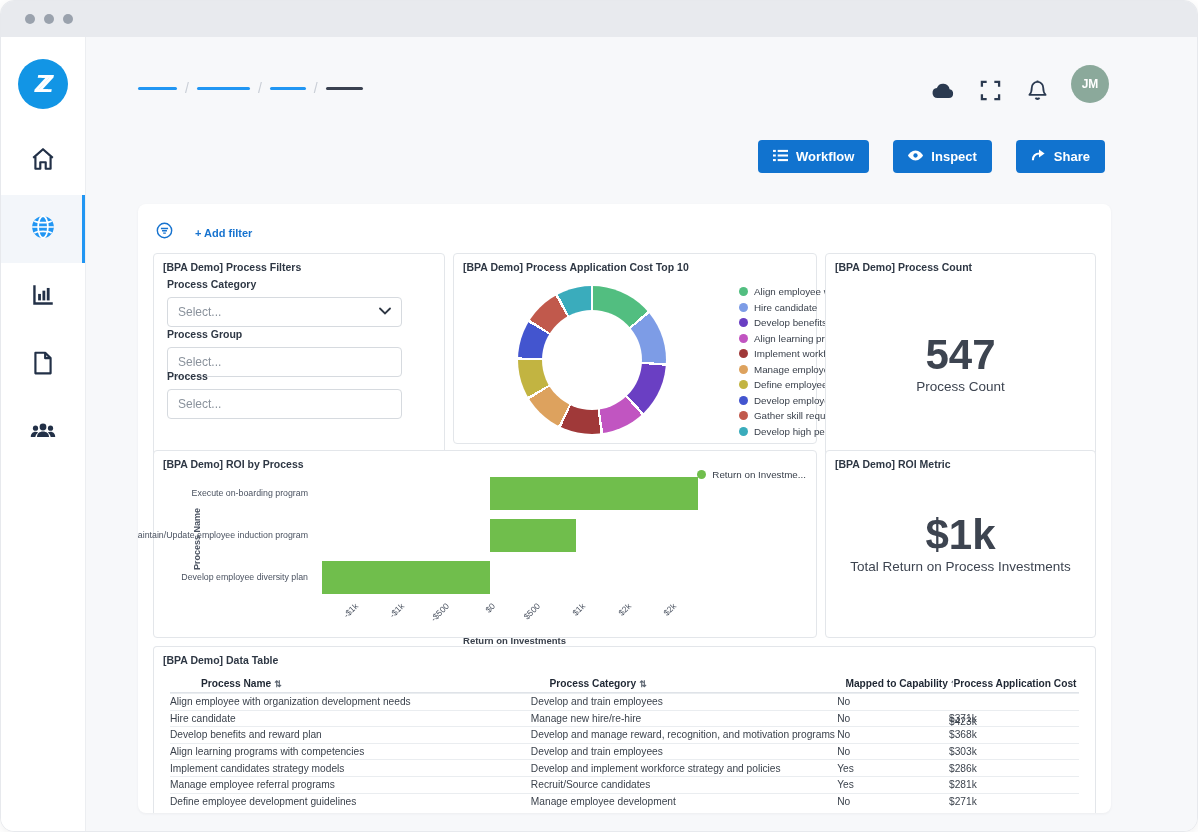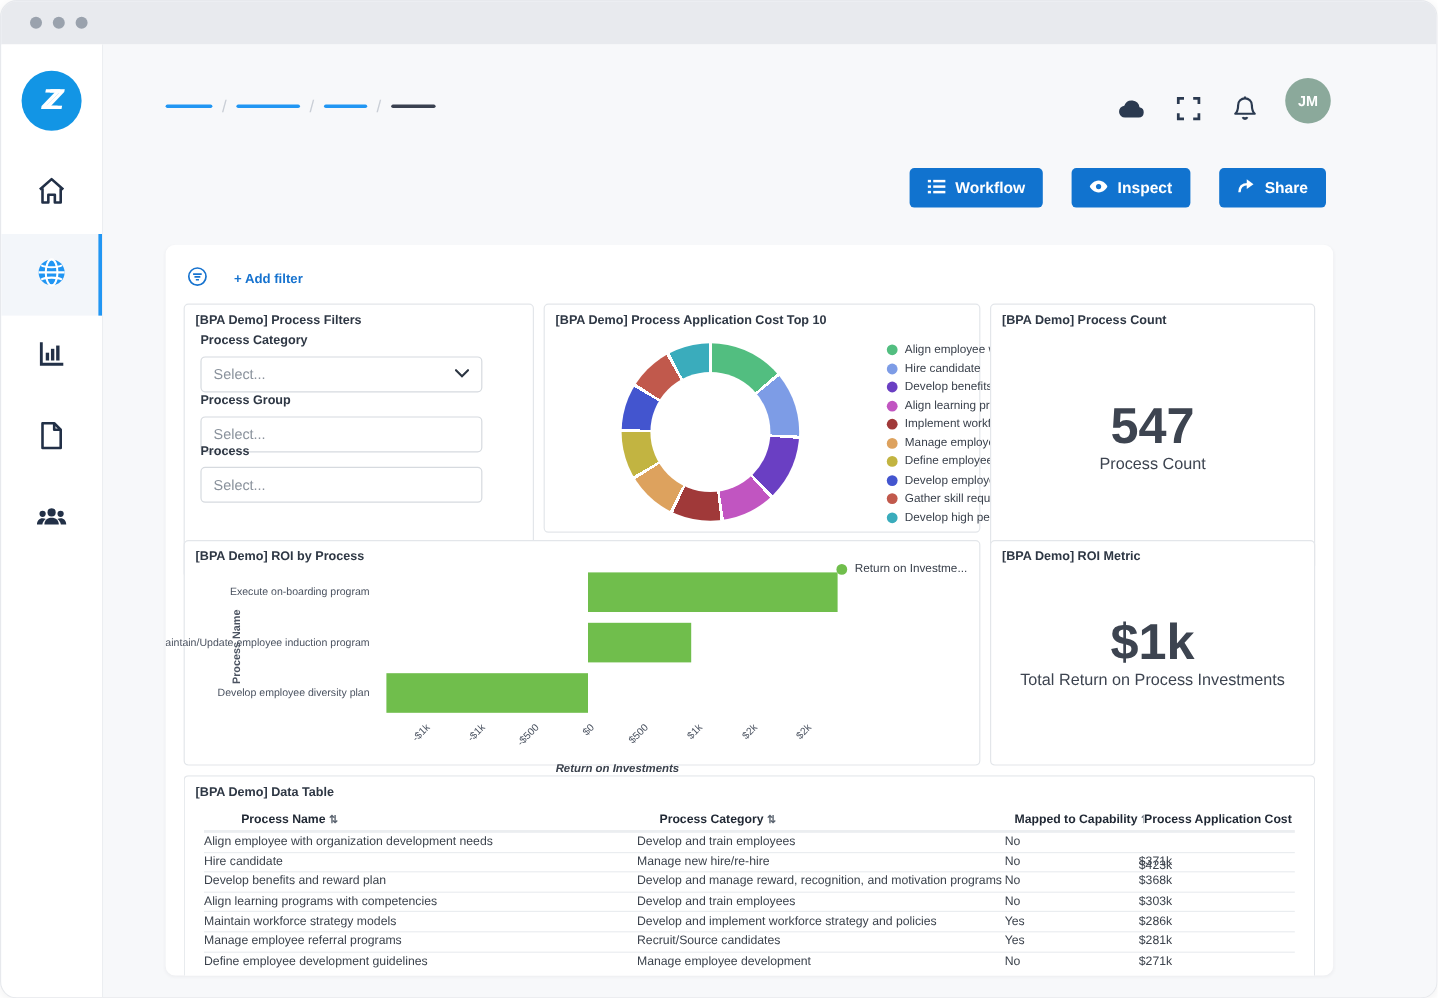--- a/index.html
+++ b/index.html
@@ -66,21 +66,21 @@
   
   .roi-legend { position:absolute; right:10px; top:18px; display:flex; align-items:center; gap:6px; cursor:pointer; }
   .roi-plot { position:absolute; left:163px; top:21px; width:395px; height:125px; }
   .roi-bar { position:absolute; height:33px; }
   .roi-cat { position:absolute; right:508px; width:220px; text-align:right; font-size:8.8px; color:#4a5260; }
   .roi-ylab { position:absolute; left:3px; top:83px; transform:rotate(-90deg); transform-origin:center;
               font-size:9px; font-weight:bold; color:#4a5260; white-space:nowrap; width:80px; text-align:center; }
   .roi-ticks { position:absolute; left:163px; top:148px; width:395px; height:34px; }
   .roi-tick { position:absolute; top:2px; font-size:8.5px; color:#4a5260; white-space:nowrap;
               transform:translateX(-100%) rotate(-45deg); transform-origin:100% 0; }
-  .roi-xlab { position:absolute; left:163px; width:395px; top:184px; text-align:center; font-size:9.5px; font-weight:bold; color:#3a414c;font-style:italic; }
+  .roi-xlab { position:absolute; left:163px; width:395px; top:184px; text-align:center; font-size:9.5px; font-weight:bold; color:#3a414c; }
   
   .tbl { position:absolute; left:16px; right:16px; top:28px; }
   .t-row { display:flex; height:16.6px; align-items:center; border-top:1px solid #eaedf0; }
   .t-row.head { height:18px; border-top:none; border-bottom:1px solid #dfe3e8;padding-left:31px; }
   .t-cell { font-size:10.2px; color:#3c434d; overflow:hidden; white-space:nowrap; padding-right:8px; }
   .t-row.head .t-cell { font-weight:bold; color:#1f2733; cursor:pointer; }
   .sort { color:#5b6470; font-size:9px; margin-left:3px; }
 </style>
 </head>
 <body>
@@ -384,21 +384,21 @@
                 <div class="t-cell" style="width: 12.3%;">No</div>
                 <div class="t-cell" style="width: 14.3%;">$368k</div>
               </div>
               <div class="t-row">
                 <div class="t-cell" style="width: 39.7%;">Align learning programs with competencies</div>
                 <div class="t-cell" style="width: 33.7%;">Develop and train employees</div>
                 <div class="t-cell" style="width: 12.3%;">No</div>
                 <div class="t-cell" style="width: 14.3%;">$303k</div>
               </div>
               <div class="t-row">
-                <div class="t-cell" style="width: 39.7%;">Maintain workforce strategy models</div>
+                <div class="t-cell" style="width: 39.7%;">Implement candidates strategy models</div>
                 <div class="t-cell" style="width: 33.7%;">Develop and implement workforce strategy and policies</div>
                 <div class="t-cell" style="width: 12.3%;">Yes</div>
                 <div class="t-cell" style="width: 14.3%;">$286k</div>
               </div>
               <div class="t-row">
                 <div class="t-cell" style="width: 39.7%;">Manage employee referral programs</div>
                 <div class="t-cell" style="width: 33.7%;">Recruit/Source candidates</div>
                 <div class="t-cell" style="width: 12.3%;">Yes</div>
                 <div class="t-cell" style="width: 14.3%;">$281k</div>
               </div>

